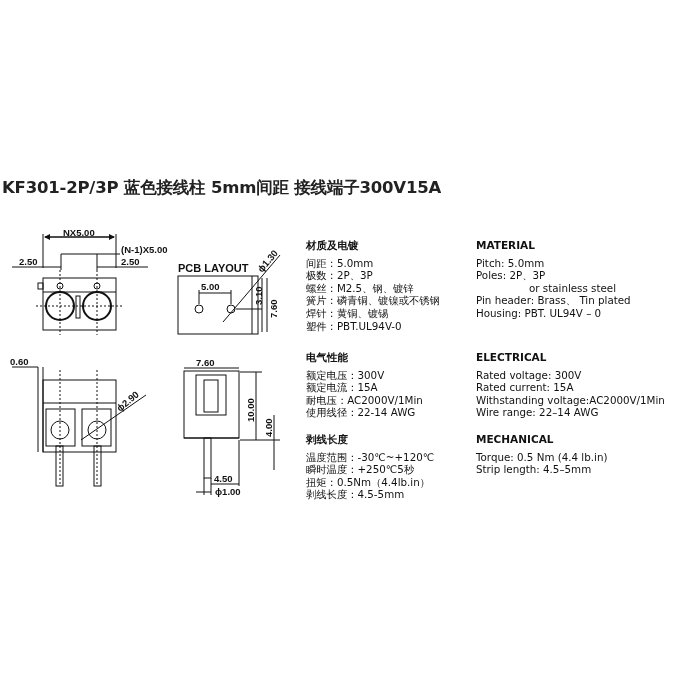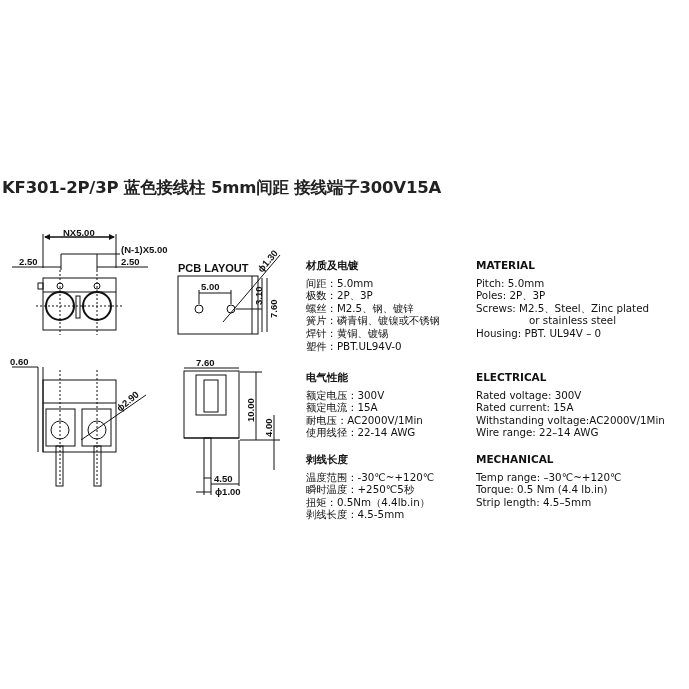--- a/index.html
+++ b/index.html
@@ -1,19 +1,19 @@
 <!DOCTYPE html>
 <html><head>
 <meta charset="utf-8">
 <style>
   html,body{margin:0;padding:0;background:#fff;}
   body{width:689px;height:689px;position:relative;overflow:hidden;font-family:"DejaVu Sans","Liberation Sans",sans-serif;color:#111;}
   .title{position:absolute;left:2px;top:177px;font-size:16.5px;font-weight:bold;color:#222;white-space:nowrap;letter-spacing:-0.2px;}
   .spec{position:absolute;font-size:10.3px;line-height:12.6px;color:#111;white-space:nowrap;}
-  .spec .h{font-weight:bold;font-size:10.5px;margin-bottom:5px;margin-top:20px;}
+  .spec .h{font-weight:bold;font-size:10.5px;margin-bottom:5px;}
   .spec .indent{padding-left:53px;}
   svg text{font-family:"Liberation Sans","DejaVu Sans",sans-serif;font-weight:bold;fill:#111;}
   .dwg{position:absolute;left:0;top:0;}
 </style>
 </head>
 <body>
 
 <div class="title">KF301-2P/3P 蓝色接线柱 5mm间距 接线端子300V15A</div>
 
 <svg class="dwg" width="300" height="689" viewBox="0 0 300 689" xmlns="http://www.w3.org/2000/svg">
@@ -136,29 +136,28 @@
   <div>温度范围：-30℃~+120℃</div>
   <div>瞬时温度：+250℃5秒</div>
   <div>扭矩：0.5Nm（4.4lb.in）</div>
   <div>剥线长度：4.5-5mm</div>
 </div>
 
 <div class="spec" style="left:476px;top:239px;">
   <div class="h">MATERIAL</div>
   <div>Pitch: 5.0mm</div>
   <div>Poles: 2P、3P</div>
-  <div>Screws: M2.5、Steel、Zinc plated</div>
   <div class="indent">or stainless steel</div>
+  <div>Pin header: Brass、 Tin plated</div>
   <div>Housing: PBT. UL94V – 0</div>
 </div>
 <div class="spec" style="left:476px;top:351px;">
   <div class="h">ELECTRICAL</div>
   <div>Rated voltage: 300V</div>
   <div>Rated current: 15A</div>
   <div>Withstanding voltage:AC2000V/1Min</div>
   <div>Wire range: 22–14 AWG</div>
 </div>
 <div class="spec" style="left:476px;top:433px;">
   <div class="h">MECHANICAL</div>
-  <div>Temp range: –30℃~+120℃</div>
   <div>Torque: 0.5 Nm (4.4 lb.in)</div>
   <div>Strip length: 4.5–5mm</div>
 </div>
 
 </body></html>

